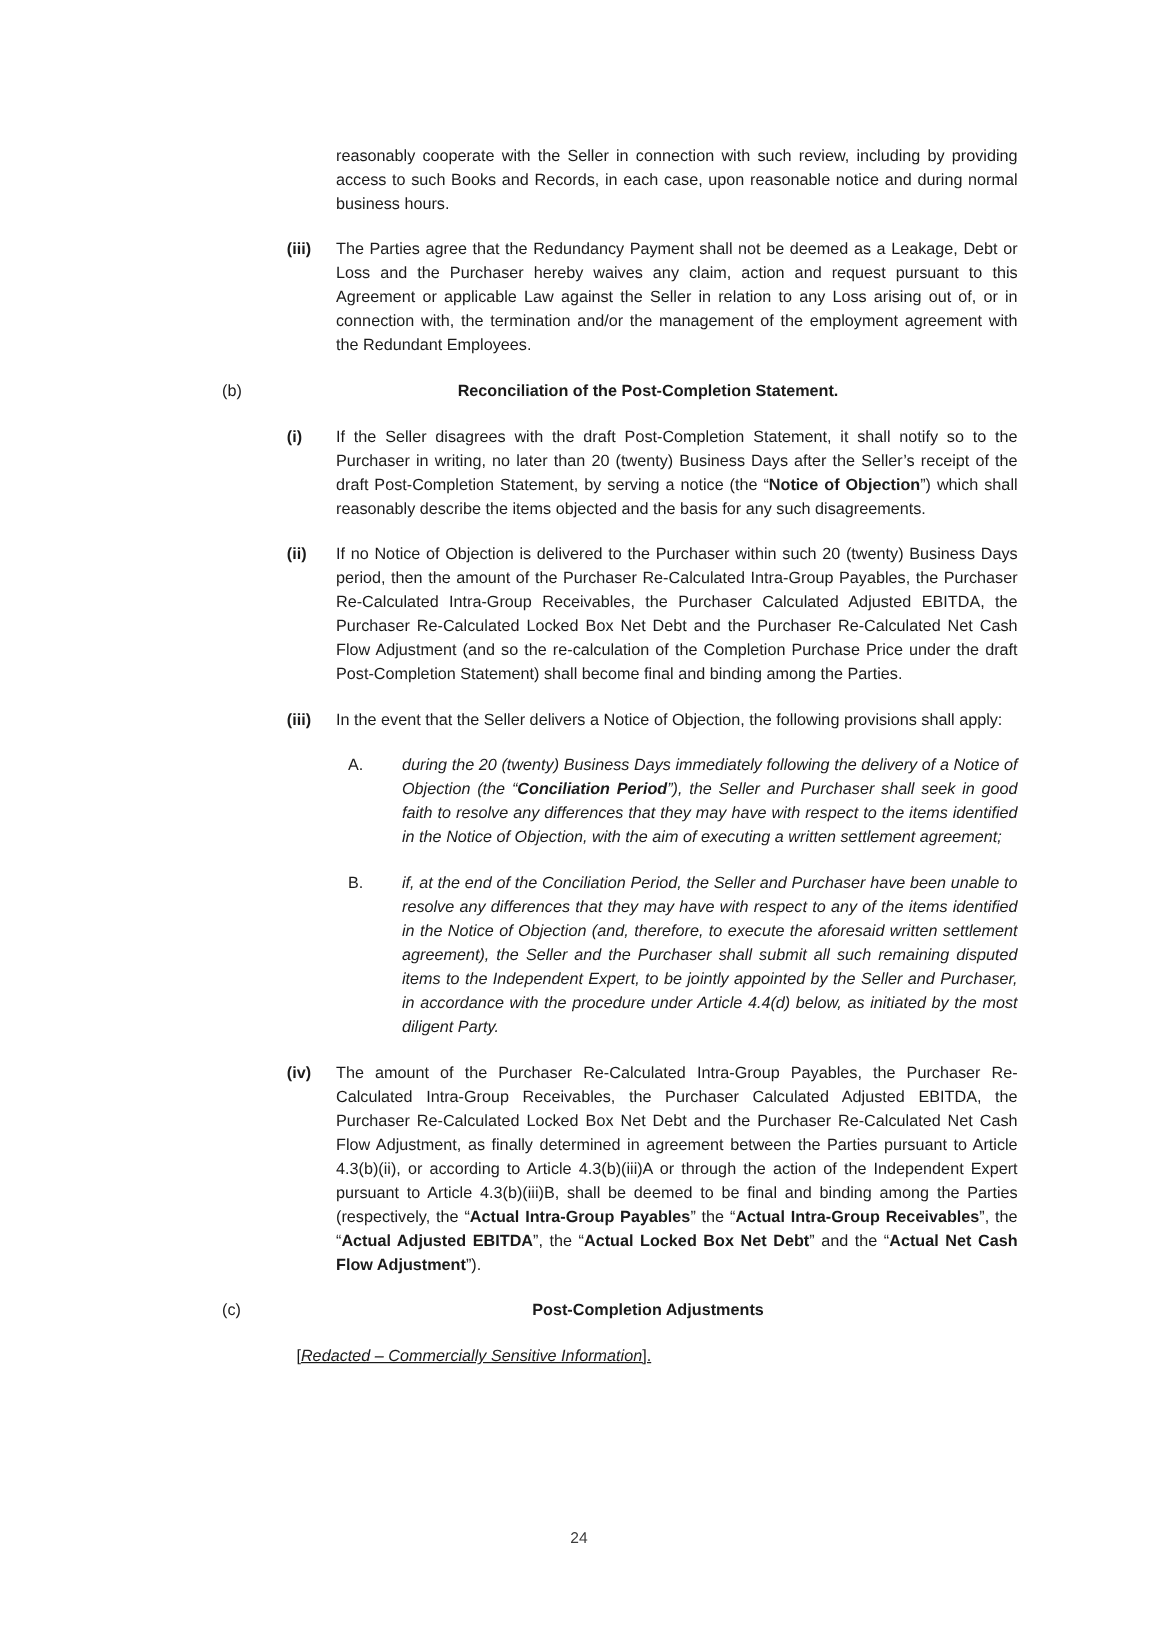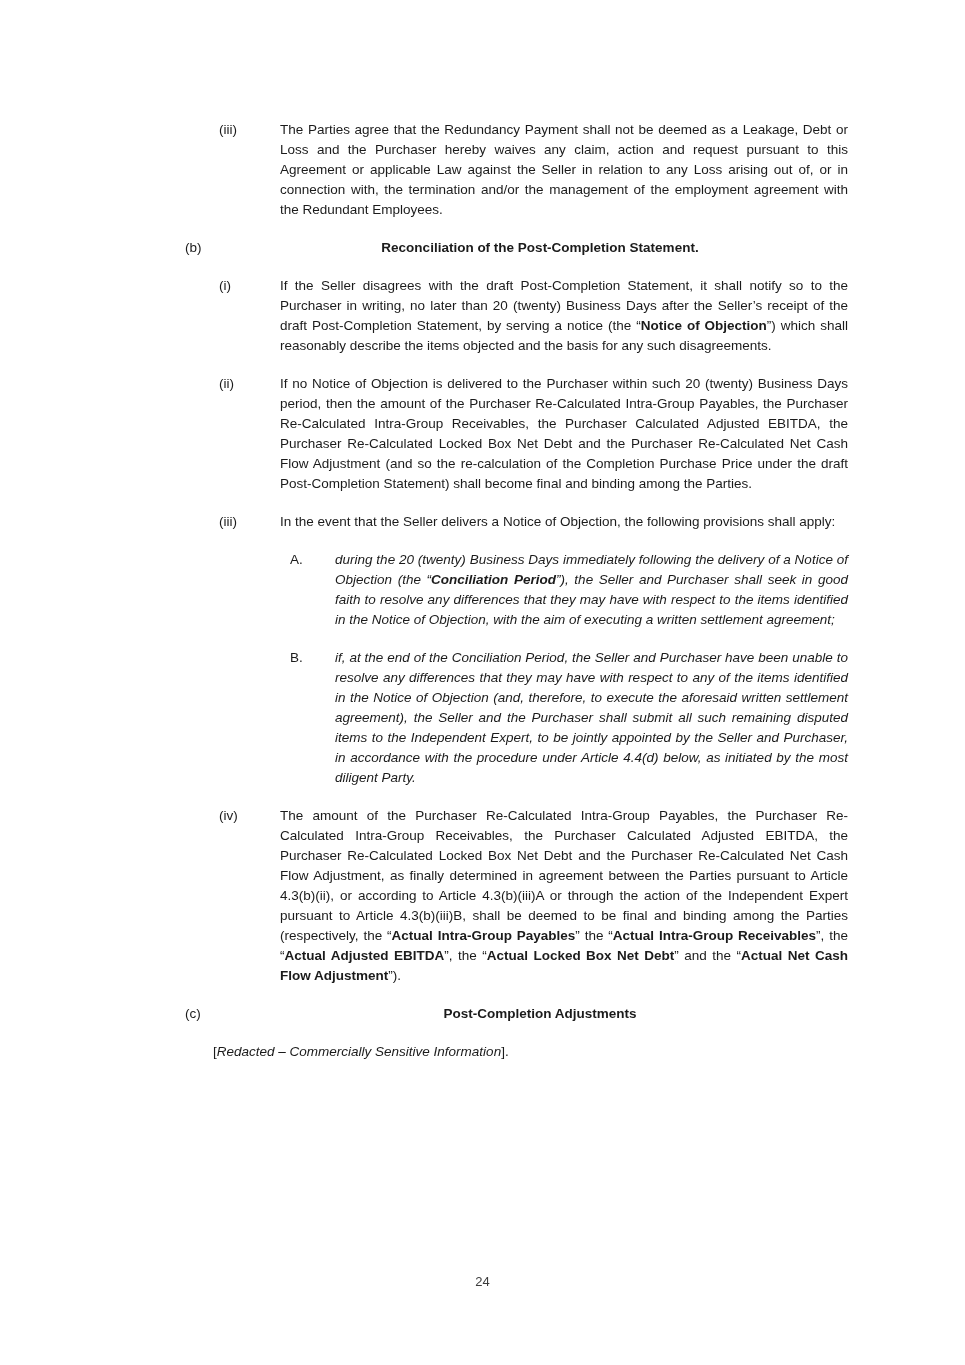--- a/index.html
+++ b/index.html
@@ -12,45 +12,49 @@
     font-family: "Liberation Sans", "DejaVu Sans", sans-serif;
     font-size: 13.5px;
     line-height: 20px;
     color: #1b1b1b;
   }
   .doc { position: absolute; left: 185px; top: 120px; width: 663px; }
   .row { position: relative; margin-bottom: 18px; }
   .row .marker { position: absolute; top: 0; left: 0; white-space: nowrap; }
   .l1 .marker { left: 0; }
   .l1 .body   { margin-left: 47px; }
-  .l2 .marker { left: 34px; }
+  .l2 .marker { left: 54px; font-weight: bold; }
   .l2 .body   { margin-left: 95px; }
   .l3 .marker { left: 105px; }
   .l3 .body   { margin-left: 150px; font-style: italic; }
   .just { text-align: justify; }
   .heading .body { font-weight: 700; text-align: center; }
-  .redacted .body { margin-left: 28px; }
+  .redacted .body { margin-left: 62px; text-decoration: underline; }
   .b { font-weight: 700; }
   .i { font-style: italic; }
   .footer {
     position: absolute;
     top: 1272px;
     left: 0;
     width: 100%;
     text-align: center;
     font-size: 13px;
     color: #3c3c3c;
   }
 </style>
 </head>
 <body>
 
 <div class="page">
   <div class="doc">
 
+    <div class="row l2">
+      <span class="marker"></span>
+      <div class="body just"><span>reasonably cooperate with the Seller in connection with such review, including by providing access to such Books and Records, in each case, upon reasonable notice and during normal business hours.</span></div>
+    </div>
 
     <div class="row l2">
       <span class="marker">(iii)</span>
       <div class="body just"><span>The Parties agree that the Redundancy Payment shall not be deemed as a Leakage, Debt or Loss and the Purchaser hereby waives any claim, action and request pursuant to this Agreement or applicable Law against the Seller in relation to any Loss arising out of, or in connection with, the termination and/or the management of the employment agreement with the Redundant Employees.</span></div>
     </div>
 
     <div class="row l1 heading">
       <span class="marker">(b)</span>
       <div class="body"><span class="b">Reconciliation of the Post-Completion Statement.</span></div>
     </div>

